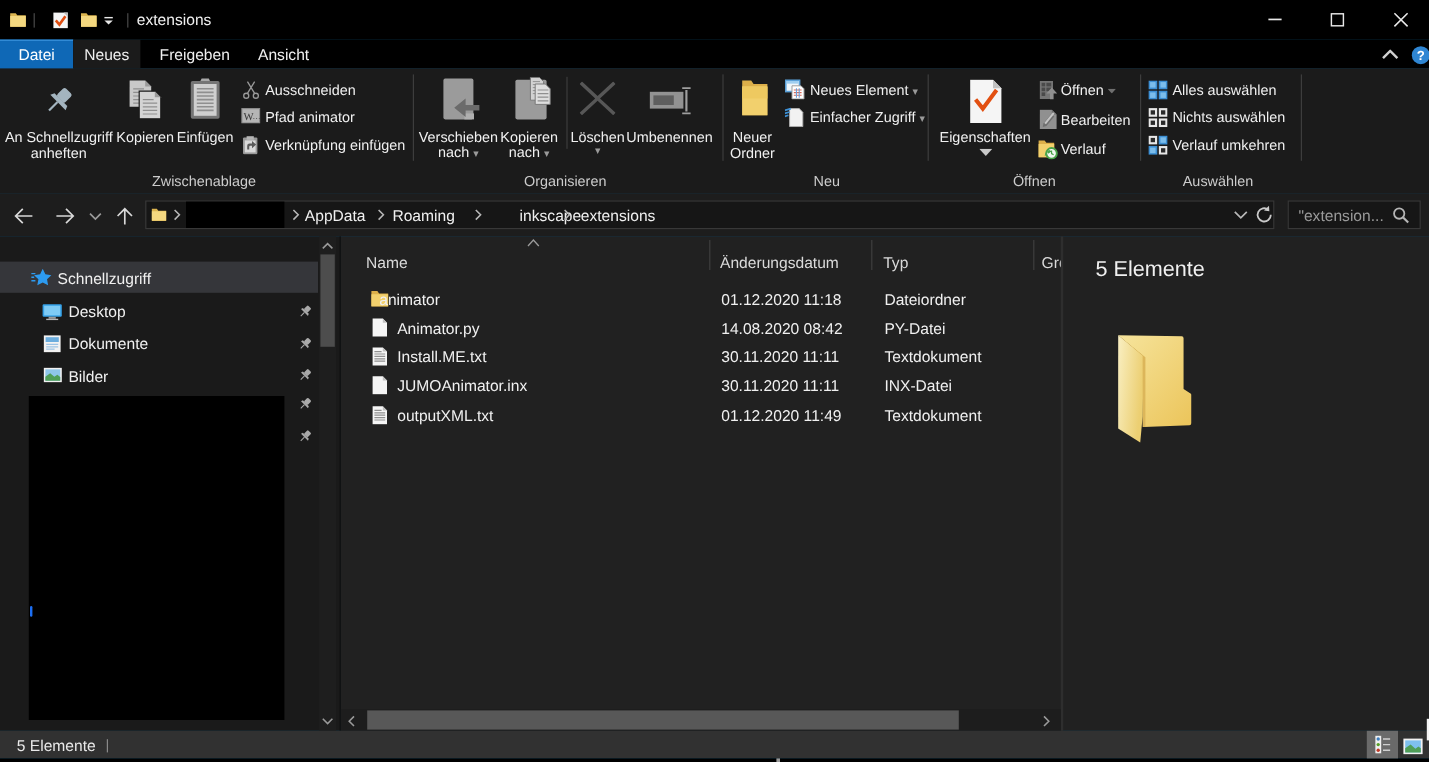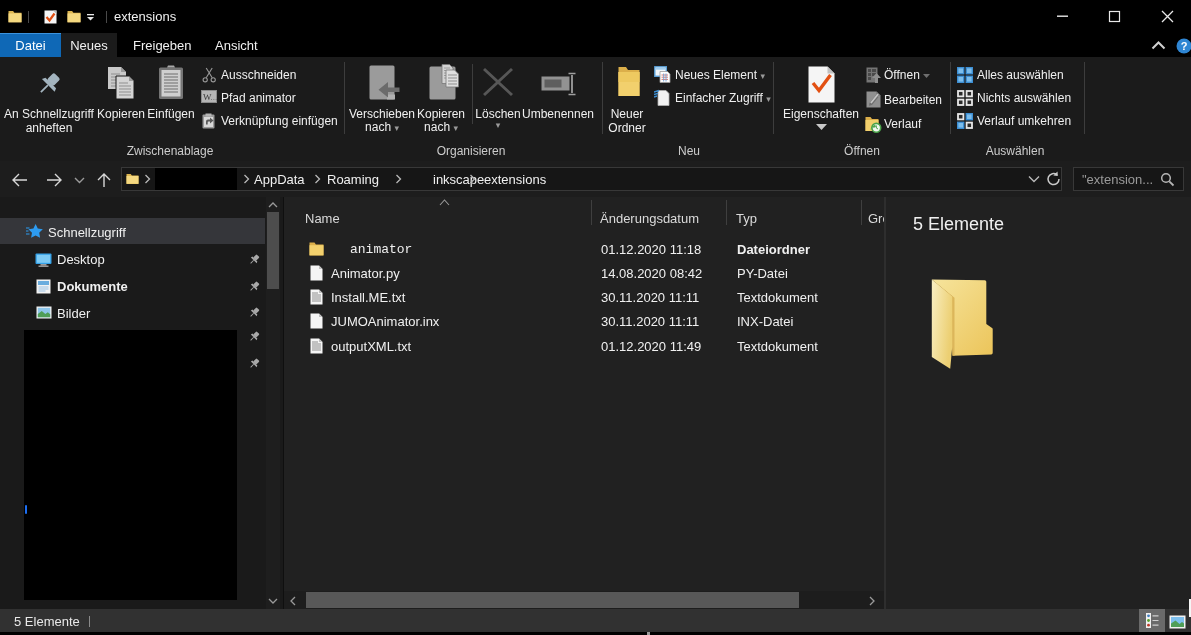--- a/index.html
+++ b/index.html
@@ -354,21 +354,21 @@
   </g>
 </svg>
 
 <svg class="abs" style="left:36px;top:279px;" width="15" height="15" viewBox="0 0 15 15">
   <rect x="0.5" y="0.5" width="14" height="14" fill="#f2f2f2"></rect>
   <rect x="2" y="2" width="11" height="4" fill="#6badde"></rect>
   <g stroke="#9cc3e5" stroke-width="1">
         <path d="M2.5 8 h10 M2.5 10 h10 M2.5 12 h7"></path>
       </g>
 </svg>
-<div class="lbl" style="left:57px;top:279px;font-size:13px;font-weight:bold;">Dokumente</div>
+<div class="lbl" style="left:57px;top:279px;font-size:13px;">Dokumente</div>
 <svg class="abs" style="left:248px;top:280px;" width="13" height="13" viewBox="0 0 27 26">
   <g fill="#a9a9a9" transform="rotate(45 13 13)">
     <rect x="8.5" y="2" width="9" height="10" rx="2"></rect>
     <path d="M6 11.5 h14.5 l1.5 3.5 h-17 z"></path>
     <rect x="12.4" y="15" width="1.8" height="9"></rect>
   </g>
 </svg>
 
 <svg class="abs" style="left:36px;top:306px;" width="16" height="13" viewBox="0 0 16 13">
   <rect x="0.5" y="0.5" width="15" height="12" fill="#f2f2f2"></rect>
@@ -422,23 +422,23 @@
   <div class="lbl" style="left:584px;top:14px;font-size:13px;color:#dadada;">Größe</div>
 </div>
 <div class="abs" style="left:591px;top:200px;width:1px;height:25px;background:#3f3f3f;"></div>
 <div class="abs" style="left:726px;top:200px;width:1px;height:25px;background:#3f3f3f;"></div>
 <div class="abs" style="left:861px;top:200px;width:1px;height:25px;background:#3f3f3f;"></div>
 
 <svg class="abs" style="left:309px;top:241px;" width="15" height="15" viewBox="0 0 15 15">
   <path d="M0.5 1.5 h5 l1.4 2 H14.5 v11 H0.5 z" fill="#dcaf4a"></path>
   <path d="M0.5 4.2 H14.5 V14.3 H0.5 z" fill="#f2d06d"></path>
 </svg>
-<div class="lbl" style="left:350px;top:242px;font-size:13px;font-family:Liberation Mono, monospace;">animator</div>
+<div class="lbl" style="left:316px;top:242px;font-size:13px;">animator</div>
 <div class="lbl" style="left:601px;top:242px;font-size:13px;">01.12.2020 11:18</div>
-<div class="lbl" style="left:737px;top:242px;font-size:13px;font-weight:bold;">Dateiordner</div>
+<div class="lbl" style="left:737px;top:242px;font-size:13px;">Dateiordner</div>
 
 <svg class="abs" style="left:310px;top:265px;" width="13" height="16" viewBox="0 0 13 16">
   <path d="M0.5 0.5 h8.5 l3.5 3.5 v11.5 H0.5 z" fill="#f5f5f5"></path>
   <path d="M9 0.5 l3.5 3.5 H9 z" fill="#c0c0c0"></path>
 </svg>
 <div class="lbl" style="left:331px;top:266px;font-size:13px;">Animator.py</div>
 <div class="lbl" style="left:601px;top:266px;font-size:13px;">14.08.2020 08:42</div>
 <div class="lbl" style="left:737px;top:266px;font-size:13px;">PY-Datei</div>
 
 <svg class="abs" style="left:310px;top:289px;" width="13" height="16" viewBox="0 0 13 16">

